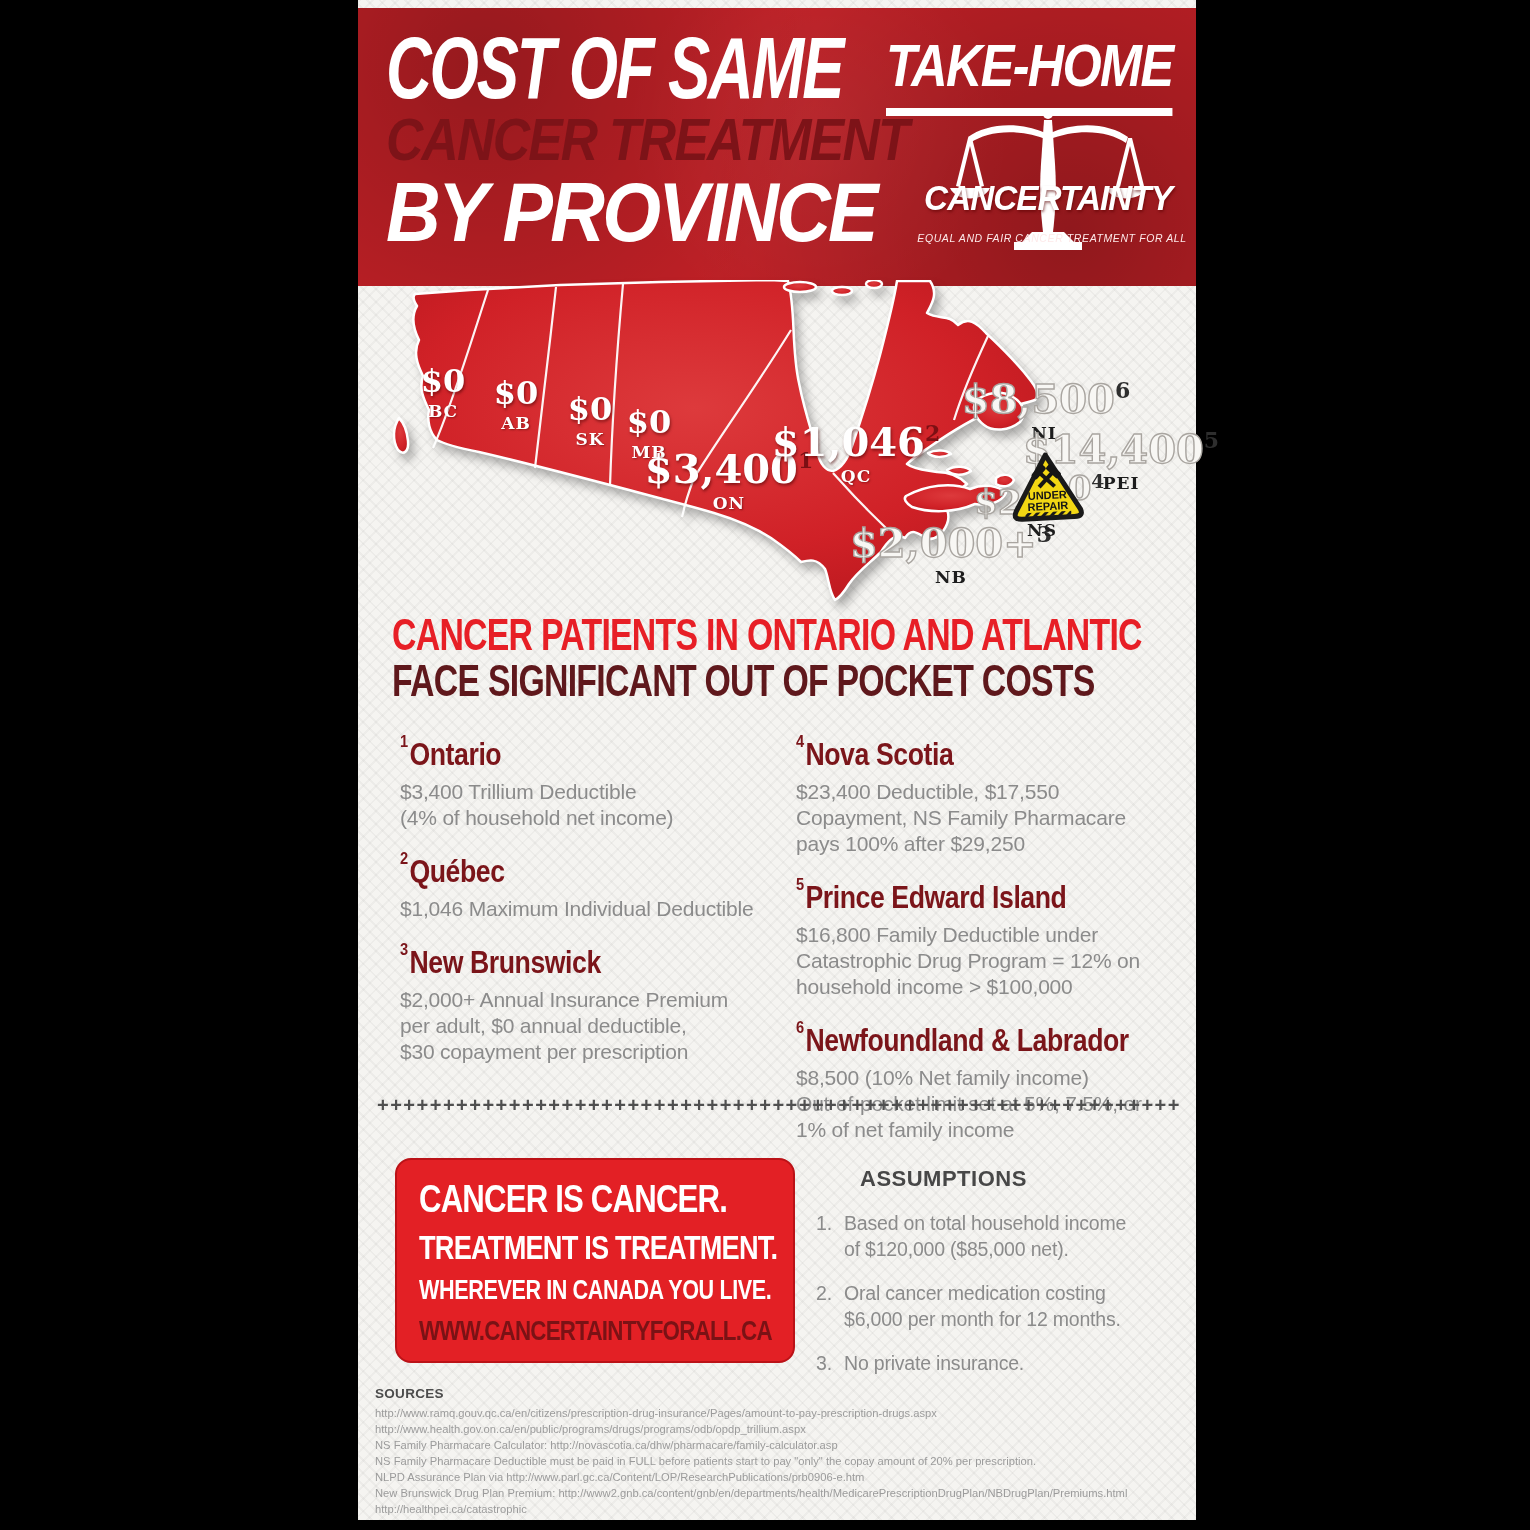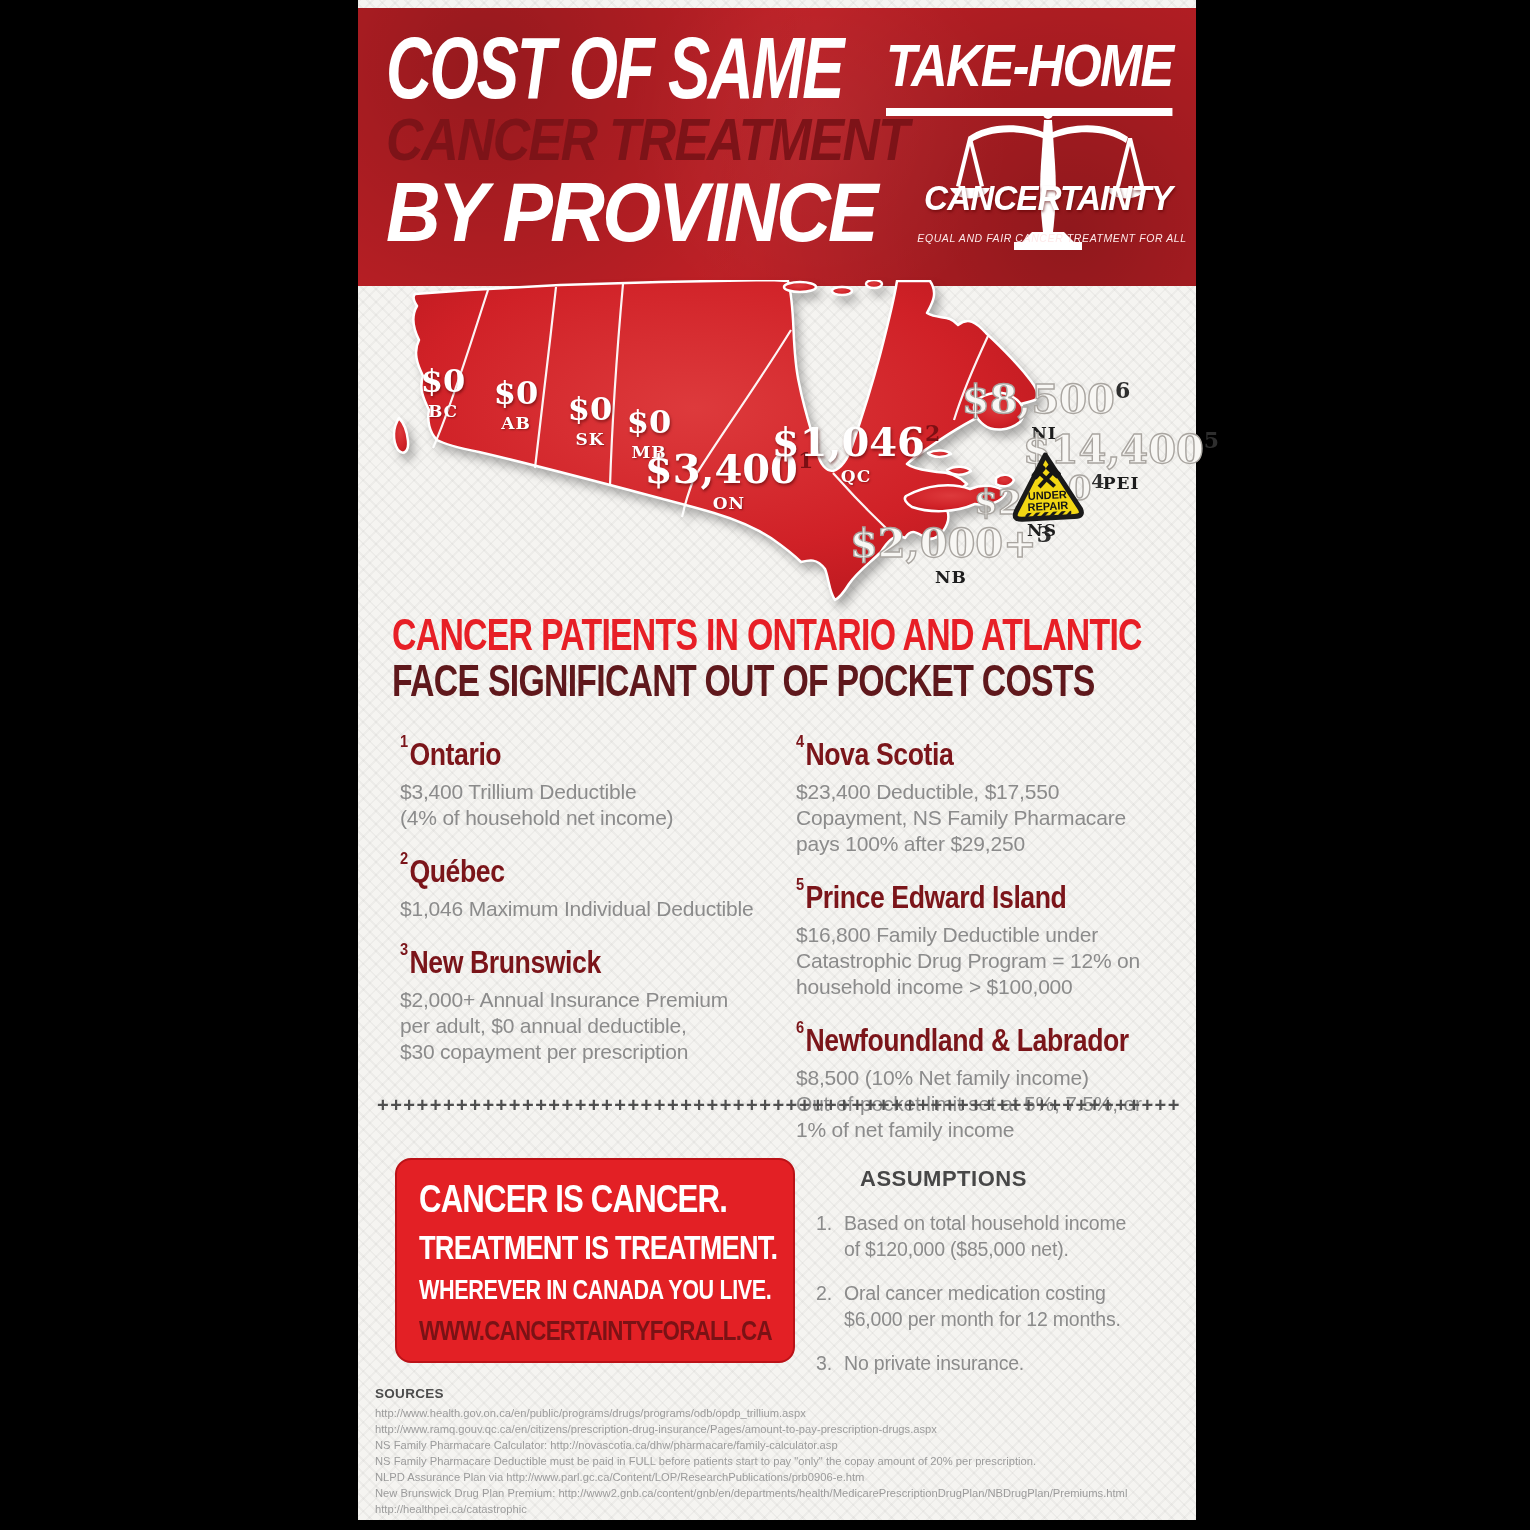--- a/index.html
+++ b/index.html
@@ -334,22 +334,22 @@
     <div class="as-item">
       <div class="as-num">3.</div>
       <div class="as-lines">
         <div>No private insurance.</div>
       </div>
     </div>
   </div>
 
   <div class="sources">
     <div class="src-h">SOURCES</div>
+    <div class="src-l">http://www.ramq.gouv.qc.ca/en/citizens/prescription-drug-insurance/Pages/amount-to-pay-prescription-drugs.aspx</div>
     <div class="src-l">http://www.health.gov.on.ca/en/public/programs/drugs/programs/odb/opdp_trillium.aspx</div>
-    <div class="src-l">http://www.ramq.gouv.qc.ca/en/citizens/prescription-drug-insurance/Pages/amount-to-pay-prescription-drugs.aspx</div>
     <div class="src-l">NS Family Pharmacare Calculator: http://novascotia.ca/dhw/pharmacare/family-calculator.asp</div>
     <div class="src-l">NS Family Pharmacare Deductible must be paid in FULL before patients start to pay "only" the copay amount of 20% per prescription.</div>
     <div class="src-l">NLPD Assurance Plan via http://www.parl.gc.ca/Content/LOP/ResearchPublications/prb0906-e.htm</div>
     <div class="src-l">New Brunswick Drug Plan Premium: http://www2.gnb.ca/content/gnb/en/departments/health/MedicarePrescriptionDrugPlan/NBDrugPlan/Premiums.html</div>
     <div class="src-l">http://healthpei.ca/catastrophic</div>
   </div>
 
 </div>
 
 </body></html>

